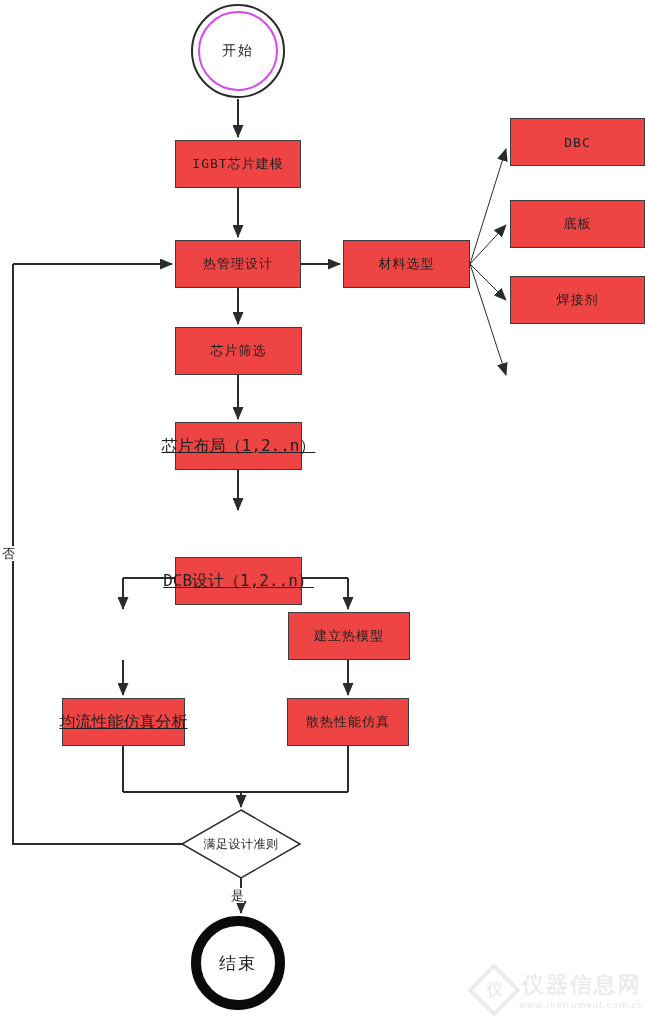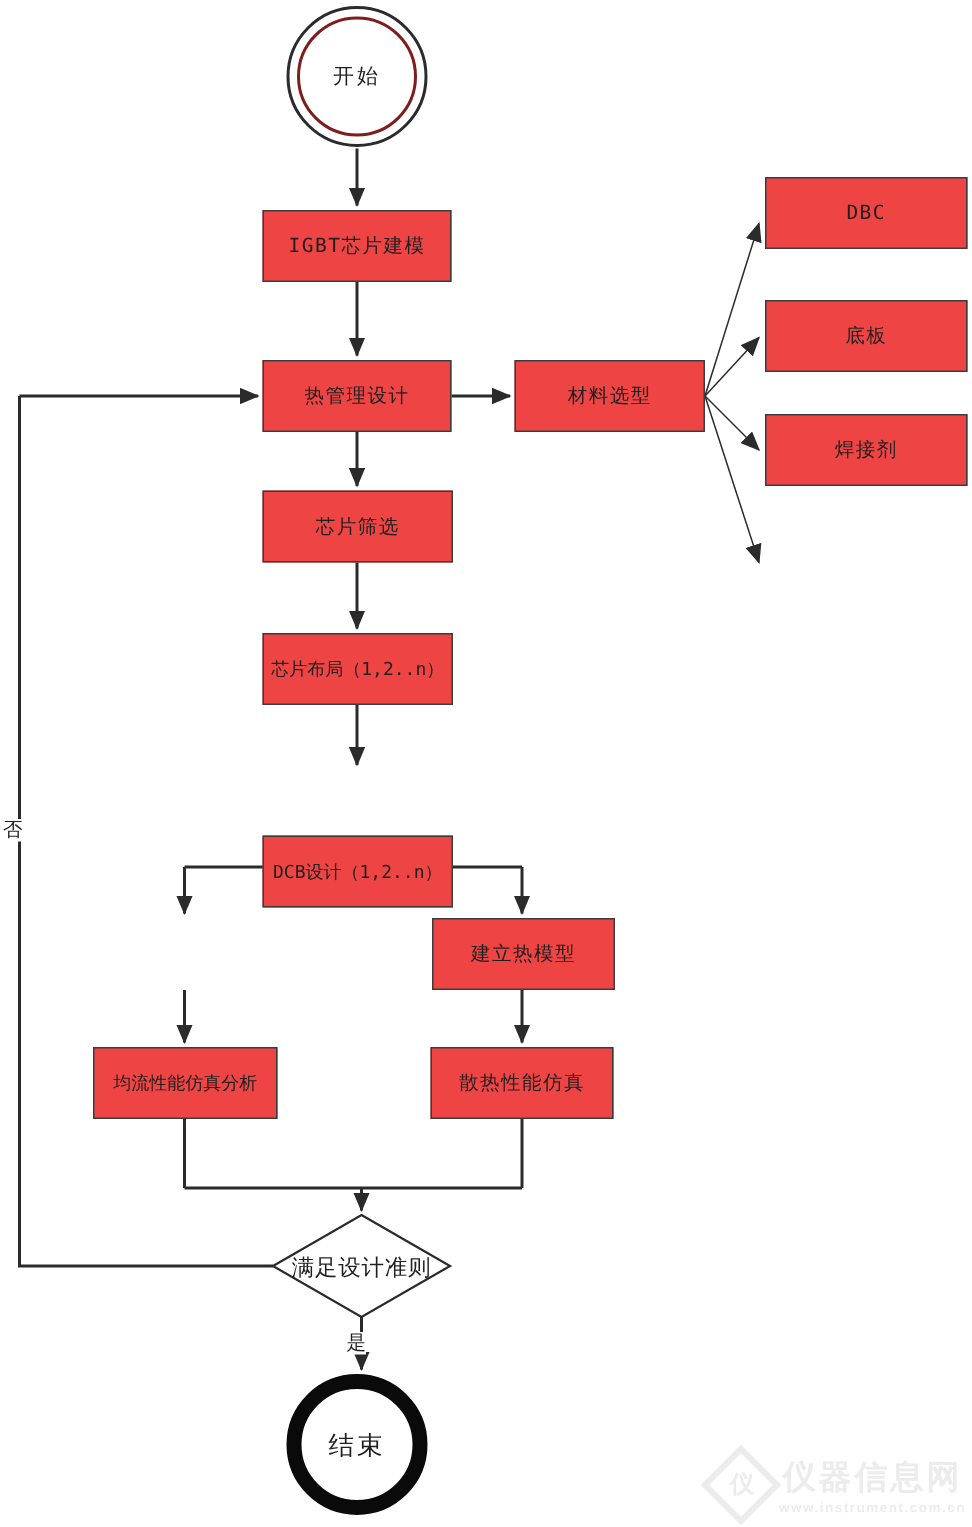--- a/index.html
+++ b/index.html
@@ -22,52 +22,52 @@
     border: 1px solid #3c3c3c;
     background: #ef4444;
     display: flex;
     align-items: center;
     justify-content: center;
     font-size: 13px;
     letter-spacing: 1px;
     white-space: nowrap;
     box-sizing: border-box;
   }
-  .box.small-text { font-size: 12px; letter-spacing: 0; }
+  .box.small-text { font-size: 16px; letter-spacing: 0; text-decoration: underline; }
   .circle-node {
     position: absolute;
     border-radius: 50%;
     box-sizing: border-box;
     display: flex;
     align-items: center;
     justify-content: center;
   }
   .circle-node.start { border: 2px solid #2b2b2b; }
   .circle-node.start .inner {
     position: absolute;
     left: 5px; top: 5px; right: 5px; bottom: 5px;
-    border: 2px solid #7f1d1d;
+    border: 2px solid #d946ef;
     border-radius: 50%;
     display: flex;
     align-items: center;
     justify-content: center;
     font-size: 14px;
     letter-spacing: 2px;
   }
   .circle-node.end {
     border: 10px solid #0a0a0a;
     font-size: 17px;
     letter-spacing: 2px;
   }
   .diamond-label {
     position: absolute;
     left: 181px; top: 836px;
     width: 120px;
     text-align: center;
-    font-size: 15px;
+    font-size: 12px;
     letter-spacing: 0.5px;
   }
   .edge-label {
     position: absolute;
     background: #ffffff;
     font-size: 13px;
     line-height: 1;
     padding: 1px 0;
   }
   .edge-label.yes { left: 231px; top: 888px; }

